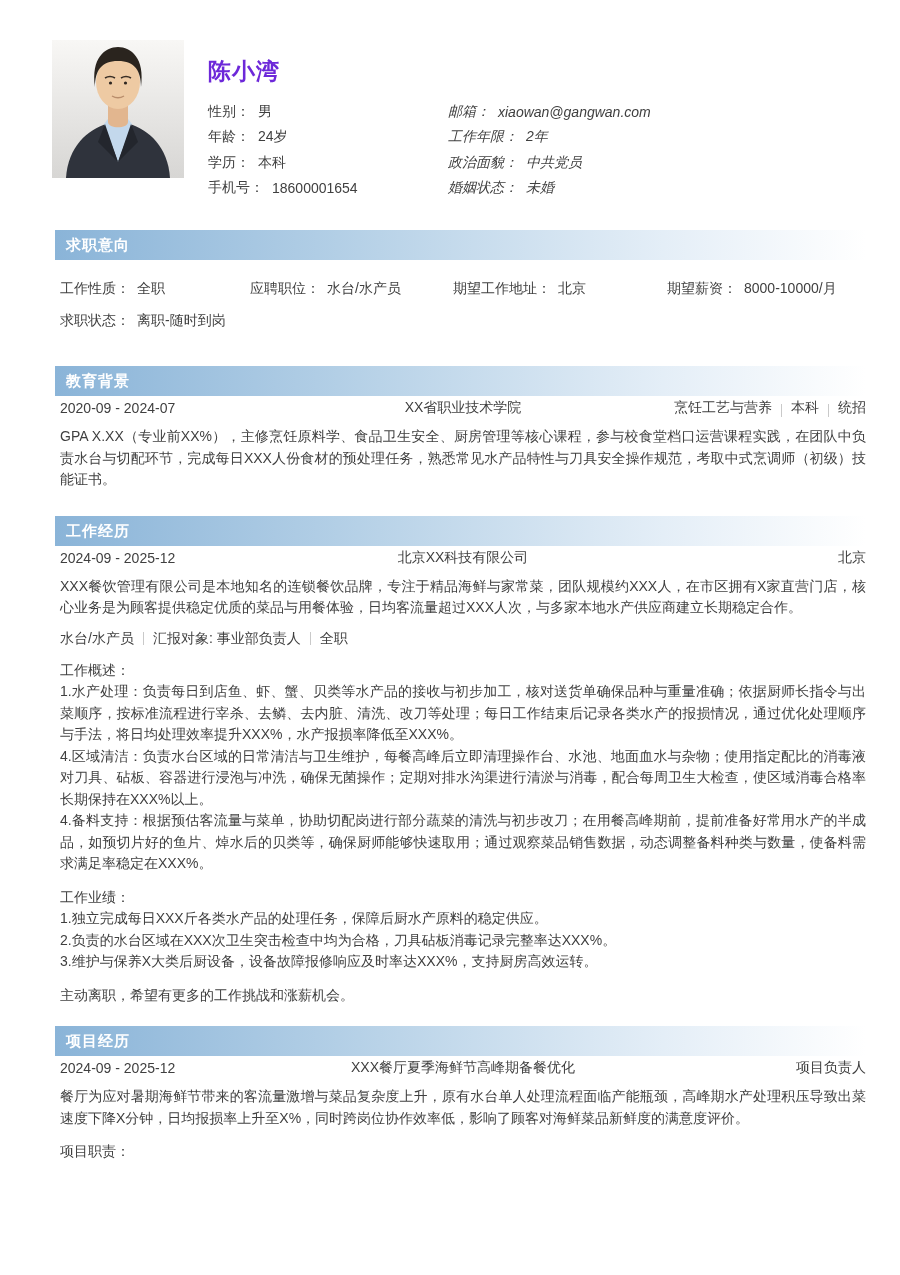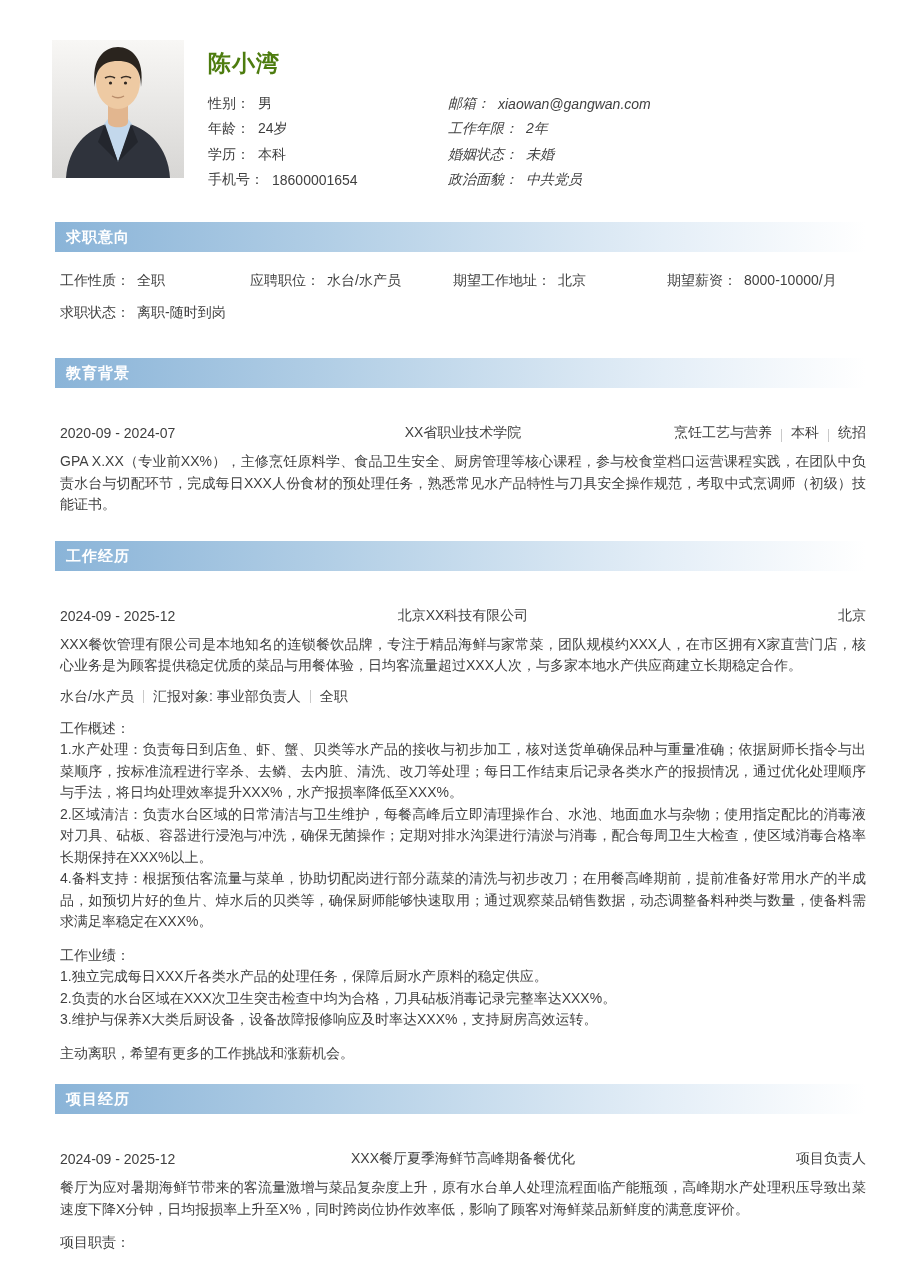--- a/index.html
+++ b/index.html
@@ -10,21 +10,21 @@
     overflow:hidden;
     background:#ffffff;
     font-family:"Liberation Sans", sans-serif;
     color:#3f3f3f;
   }
   
   .header { display:flex; padding:40px 32px 0 52px; }
   .photo { width:132px; height:138px; flex:none; overflow:hidden; }
   .photo svg { display:block; }
   .header-right { flex:1; margin-left:24px; }
-  .name { font-size:23px; font-weight:bold; color:#4d7c0f; margin-top:8px; letter-spacing:1px; }
+  .name { font-size:23px; font-weight:bold; color:#6d28d9; margin-top:16px; letter-spacing:1px; }
   .info-grid { display:flex; margin-top:12px; }
   .info-col-left  { width:240px; }
   .info-col-right { flex:1;font-style:italic; }
   .info-row { height:25.5px; display:flex; align-items:center; font-size:14px; }
   .info-row .val { margin-left:8px; }
   
   .bar {
     margin:0 34px 0 55px;
     height:30px; line-height:30px;
     padding-left:11px;
@@ -35,21 +35,21 @@
   .mt-bar1 { margin-top:29px; }
   .mt-bar2 { margin-top:36px; }
   .mt-bar3 { margin-top:25px; }
   .mt-bar4 { margin-top:20px; }
   
   .content { margin-left:60px; margin-right:34px; font-size:14px; }
   .intent-grid { display:grid; grid-template-columns:190px 203px 214px auto; margin-top:20px;text-align:right; }
   .kv { display:flex; align-items:center; }
   .kv .val { margin-left:7px; }
   .status-row { margin-top:14px; }
-  .entry-row { display:grid; grid-template-columns:1fr auto 1fr; align-items:center; margin-top:36px; }
+  .entry-row { display:grid; grid-template-columns:1fr auto 1fr; align-items:center; margin-top:3px; }
   .er-left { text-align:left; white-space:nowrap; }
   .er-center { text-align:center; white-space:nowrap; }
   .er-right { text-align:right; white-space:nowrap; display:flex; justify-content:flex-end; align-items:flex-end; }
   .divider { width:1px; height:13px; background:#c9c9c9; margin:0 9px; display:inline-block; }
   .para { margin-top:9px; line-height:21.5px; text-align:justify; }
   .pos-row { display:flex; align-items:center; margin-top:11px; }
   .block { margin-top:12px; line-height:21.5px; text-align:justify; }
   .block .item { text-align:justify; }
 </style>
 </head>
@@ -105,26 +105,26 @@
         <div class="info-col-right">
           <div class="info-row">
             <span class="lbl">邮箱：</span>
             <span class="val">xiaowan@gangwan.com</span>
           </div>
           <div class="info-row">
             <span class="lbl">工作年限：</span>
             <span class="val">2年</span>
           </div>
           <div class="info-row">
+            <span class="lbl">政治面貌：</span>
+            <span class="val">中共党员</span>
+          </div>
+          <div class="info-row">
             <span class="lbl">婚姻状态：</span>
             <span class="val">未婚</span>
-          </div>
-          <div class="info-row">
-            <span class="lbl">政治面貌：</span>
-            <span class="val">中共党员</span>
           </div>
         </div>
       </div>
     </div>
   </div>
 
   <div class="section">
     <div class="bar mt-bar1">
       <span>求职意向</span>
     </div>
@@ -183,21 +183,21 @@
     <div class="content pos-row">
       <span>水台/水产员</span>
       <span class="divider"></span>
       <span>汇报对象: 事业部负责人</span>
       <span class="divider"></span>
       <span>全职</span>
     </div>
     <div class="content block">
       <div>工作概述：</div>
       <div class="item">1.水产处理：负责每日到店鱼、虾、蟹、贝类等水产品的接收与初步加工，核对送货单确保品种与重量准确；依据厨师长指令与出菜顺序，按标准流程进行宰杀、去鳞、去内脏、清洗、改刀等处理；每日工作结束后记录各类水产的报损情况，通过优化处理顺序与手法，将日均处理效率提升XXX%，水产报损率降低至XXX%。</div>
-      <div class="item">2.区域清洁：负责水台区域的日常清洁与卫生维护，每餐高峰后立即清理操作台、水池、地面血水与杂物；使用指定配比的消毒液对刀具、砧板、容器进行浸泡与冲洗，确保无菌操作；定期对排水沟渠进行清淤与消毒，配合每周卫生大检查，使区域消毒合格率长期保持在XXX%以上。</div>
+      <div class="item">4.区域清洁：负责水台区域的日常清洁与卫生维护，每餐高峰后立即清理操作台、水池、地面血水与杂物；使用指定配比的消毒液对刀具、砧板、容器进行浸泡与冲洗，确保无菌操作；定期对排水沟渠进行清淤与消毒，配合每周卫生大检查，使区域消毒合格率长期保持在XXX%以上。</div>
       <div class="item">4.备料支持：根据预估客流量与菜单，协助切配岗进行部分蔬菜的清洗与初步改刀；在用餐高峰期前，提前准备好常用水产的半成品，如预切片好的鱼片、焯水后的贝类等，确保厨师能够快速取用；通过观察菜品销售数据，动态调整备料种类与数量，使备料需求满足率稳定在XXX%。</div>
     </div>
     <div class="content block">
       <div>工作业绩：</div>
       <div class="item">1.独立完成每日XXX斤各类水产品的处理任务，保障后厨水产原料的稳定供应。</div>
       <div class="item">2.负责的水台区域在XXX次卫生突击检查中均为合格，刀具砧板消毒记录完整率达XXX%。</div>
       <div class="item">3.维护与保养X大类后厨设备，设备故障报修响应及时率达XXX%，支持厨房高效运转。</div>
     </div>
     <div class="content block">主动离职，希望有更多的工作挑战和涨薪机会。</div>
   </div>

